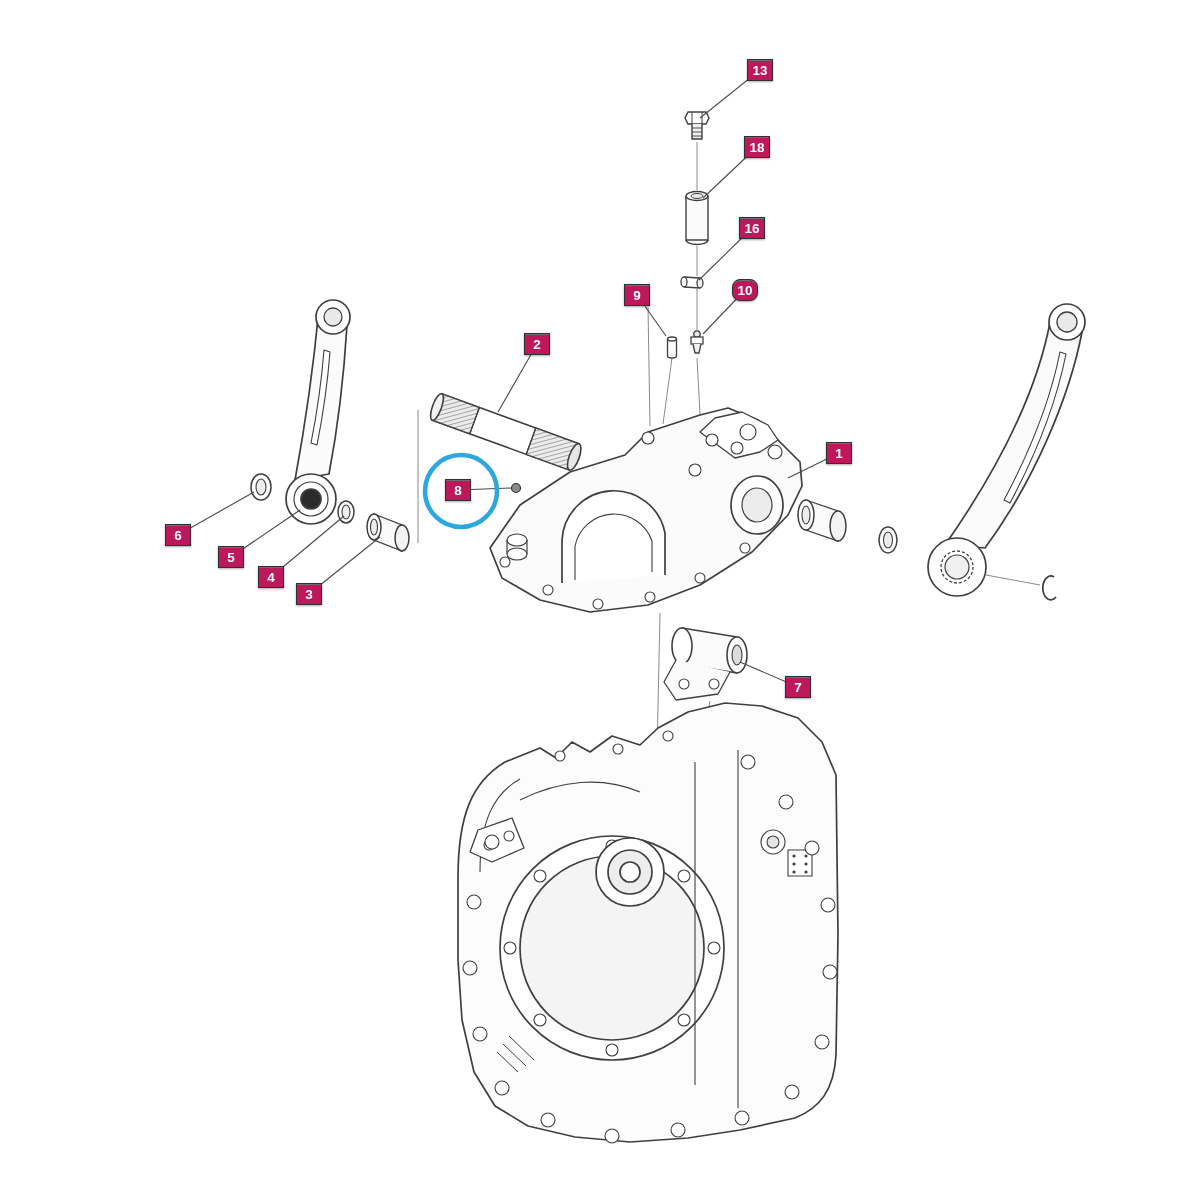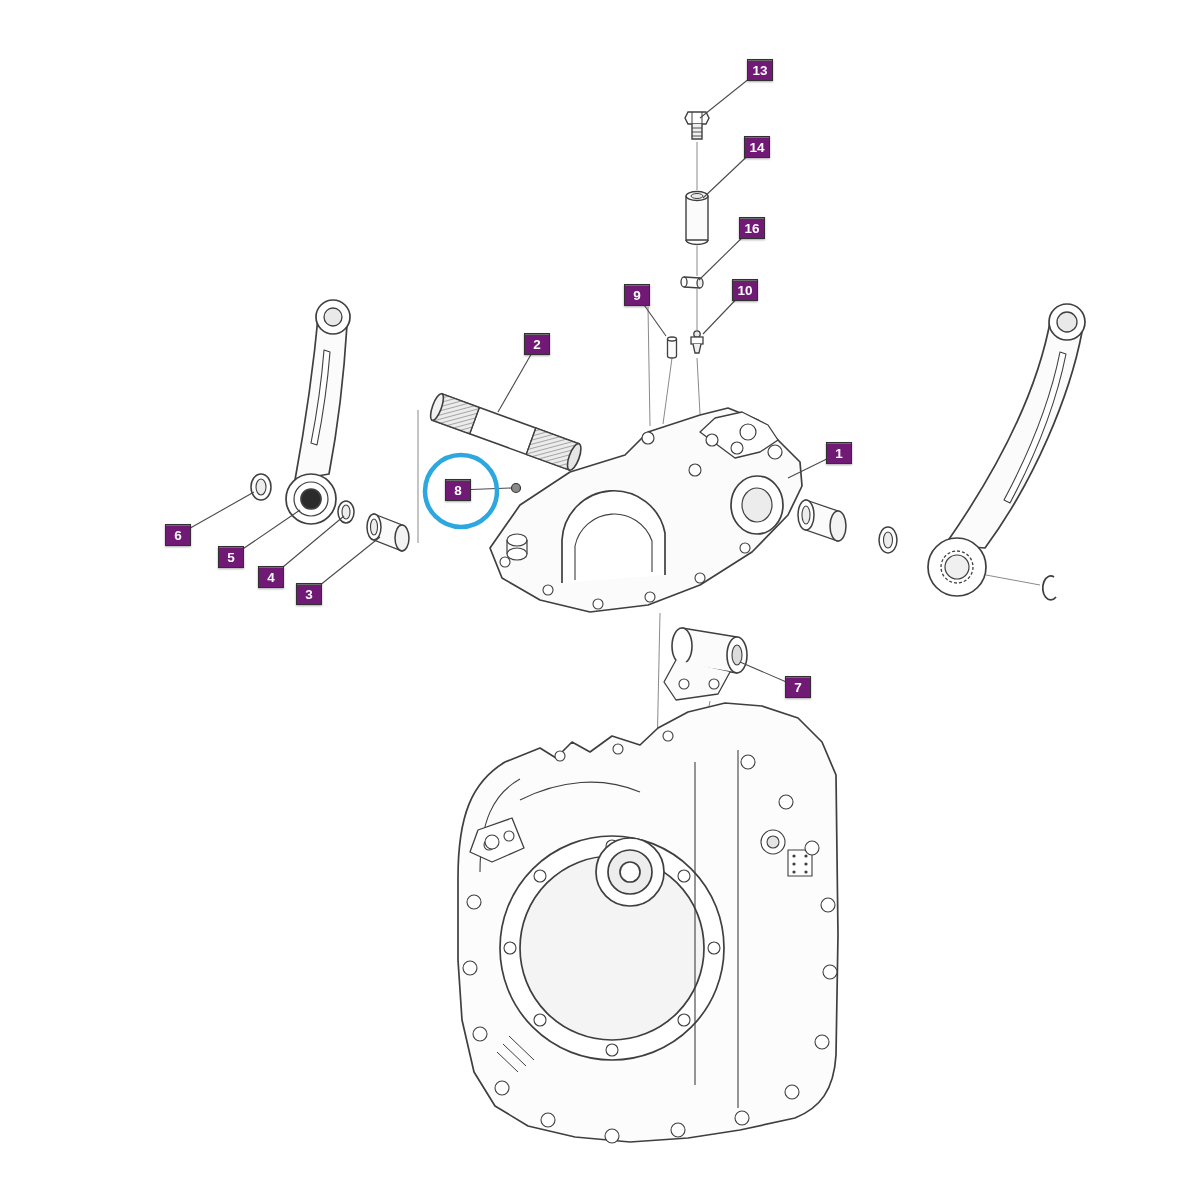--- a/index.html
+++ b/index.html
@@ -17,21 +17,21 @@
   }
   #drawing {
     position: absolute;
     left: 0;
     top: 0;
   }
   .callout {
     position: absolute;
     width: 26px;
     height: 22px;
-    background: #701a75;
+    background: #be185d;
     color: #ffffff;
     font-size: 13.5px;
     font-weight: bold;
     display: flex;
     align-items: center;
     justify-content: center;
     box-shadow: inset 0 1px 0 #6e6e6e, 0 1px 2px rgba(0,0,0,0.35);
     border: 1px solid #303030;
     box-sizing: border-box;
     cursor: pointer;
@@ -295,18 +295,18 @@
 
   <div class="callout" style="left:826px; top:442px;">1</div>
   <div class="callout" style="left:524px; top:333px;">2</div>
   <div class="callout" style="left:296px; top:583px;">3</div>
   <div class="callout" style="left:258px; top:566px;">4</div>
   <div class="callout" style="left:218px; top:546px;">5</div>
   <div class="callout" style="left:165px; top:524px;">6</div>
   <div class="callout" style="left:785px; top:676px;">7</div>
   <div class="callout" style="left:445px; top:479px;">8</div>
   <div class="callout" style="left:624px; top:284px;">9</div>
-  <div class="callout" style="left:732px; top:279px;">10</div>
+  <div class="callout" style="left:732px; top:279px;border-radius:8px;">10</div>
   <div class="callout" style="left:739px; top:217px;">16</div>
-  <div class="callout" style="left:744px; top:136px;">14</div>
+  <div class="callout" style="left:744px; top:136px;">18</div>
   <div class="callout" style="left:747px; top:59px;">13</div>
 
 </div>
 
 </body></html>

